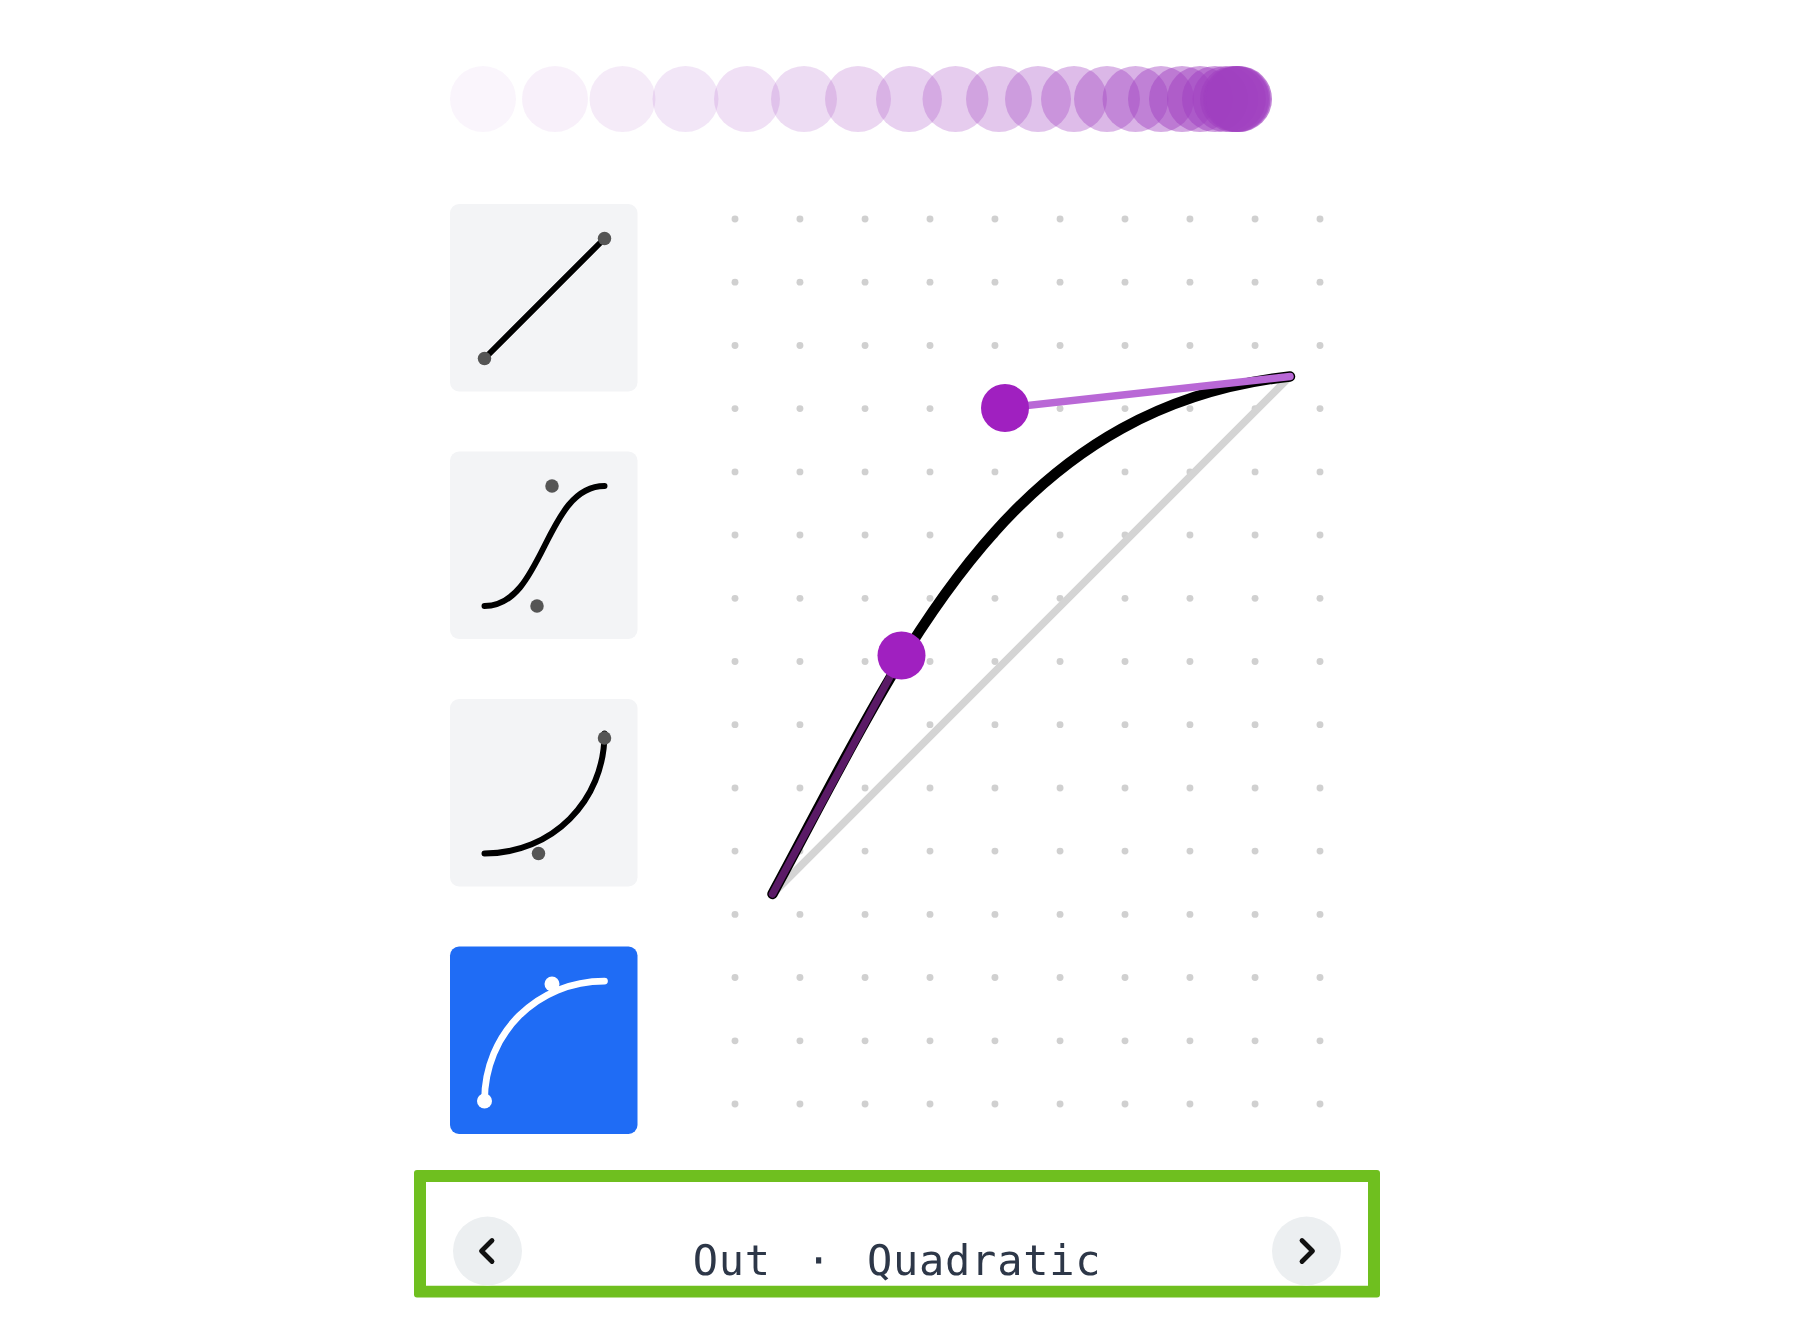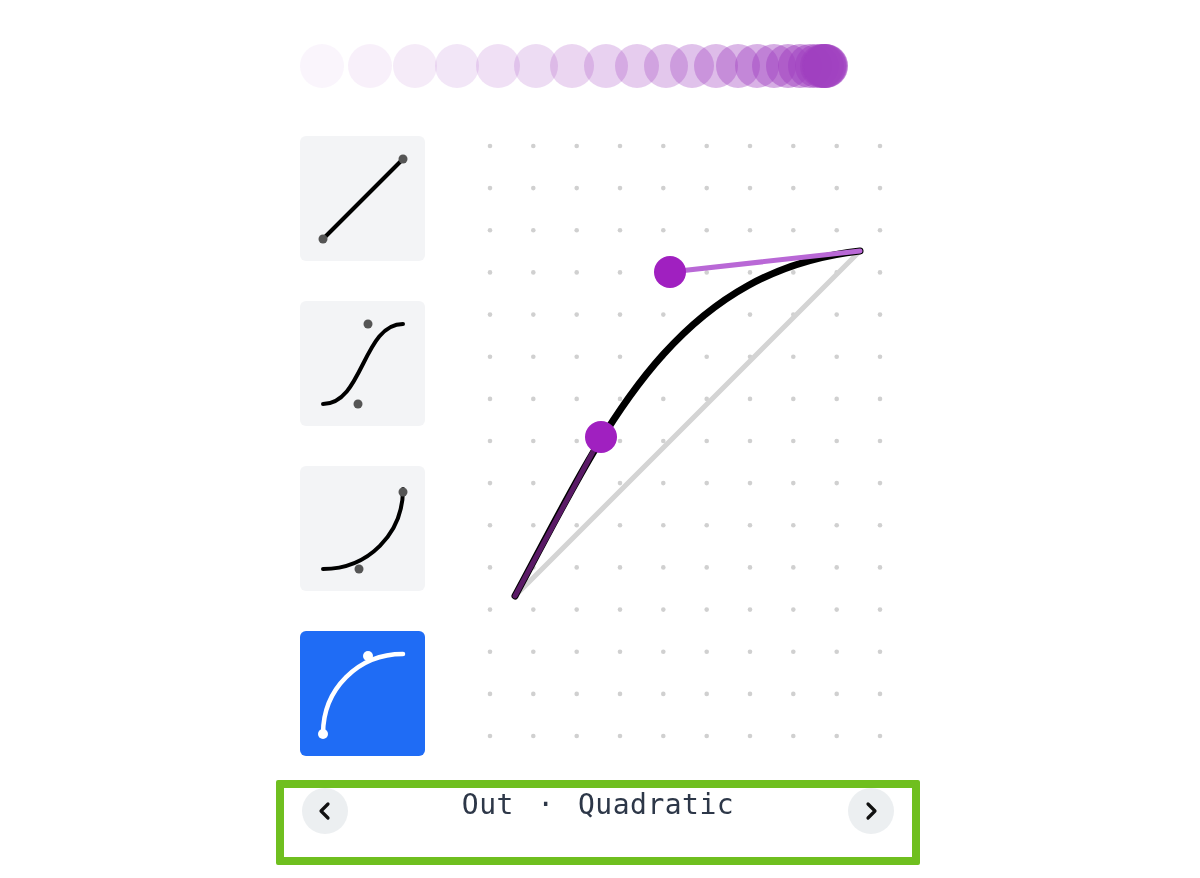--- a/index.html
+++ b/index.html
@@ -66,21 +66,21 @@
     height: 85px;
     border: 8px solid #6fbf1f;
     background: #6fbf1f;
     border-radius: 2px;
   }
   .switcher {
     background: #fff;
     width: 100%;
     height: 100%;
     display: flex;
-    align-items: flex-start;
+    align-items: flex-end;
     padding: 0 18px;
     gap: 12px;
   }
   .navbtn {
     width: 46px;
     height: 46px;
     border-radius: 50%;
     background: #eceff1;
     display: flex;
     align-items: center;

